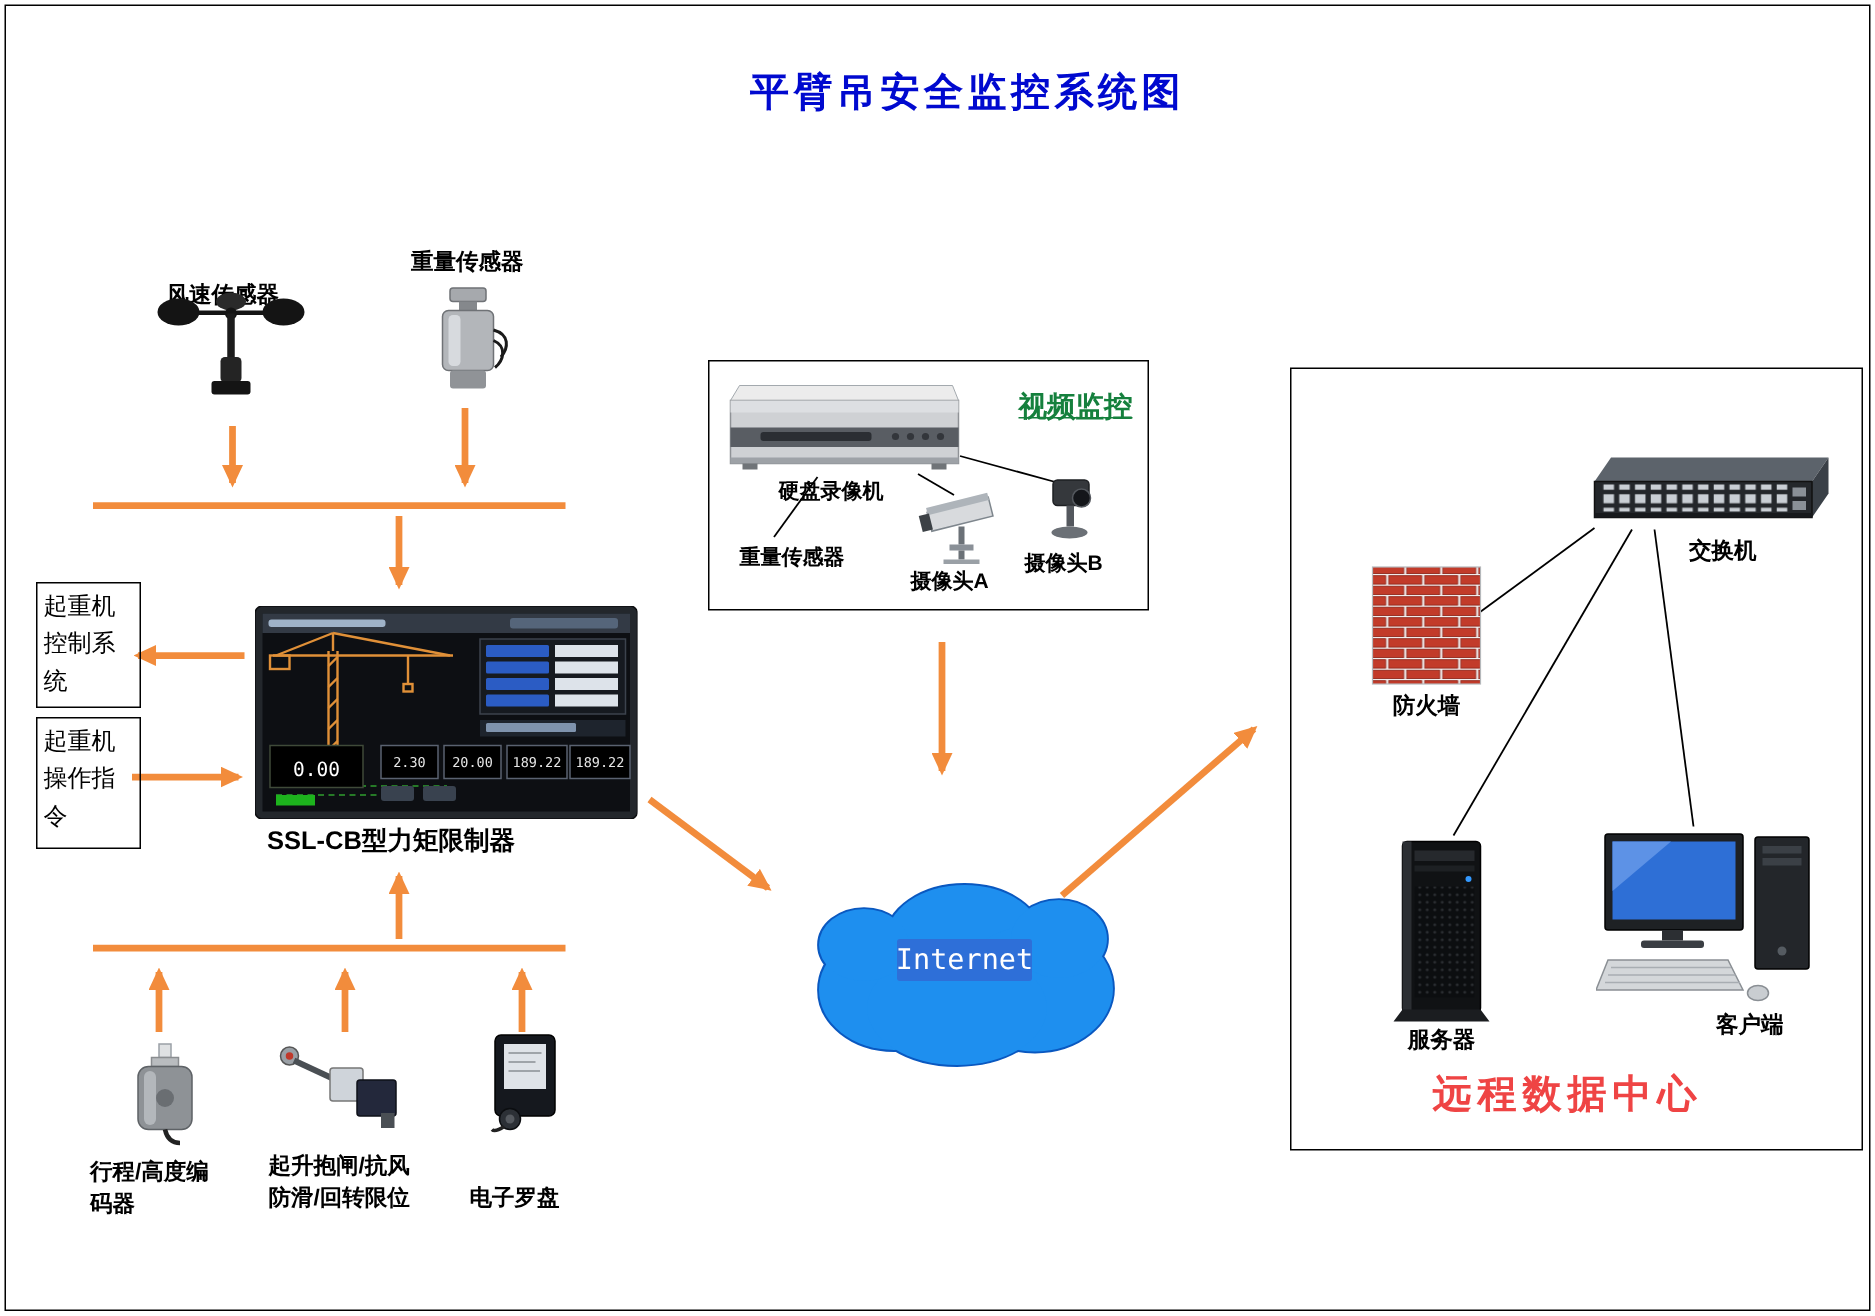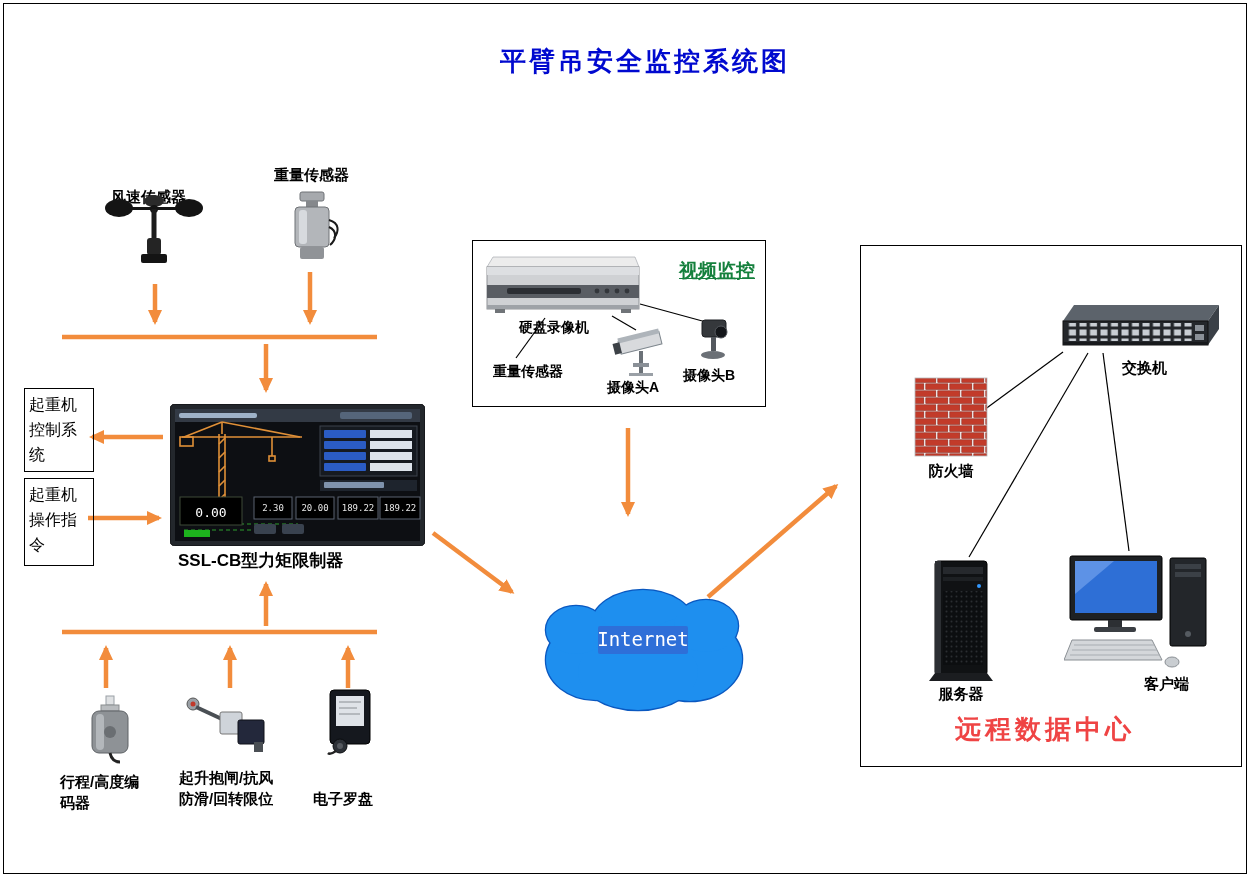--- a/index.html
+++ b/index.html
@@ -41,21 +41,21 @@
   .camA{left:136px;top:86px;width:60px;height:50px;}
   .camA-label{left:134px;top:136px;font-size:14px;}
   .camB{left:224px;top:76px;width:38px;height:48px;}
   .camB-label{left:210px;top:124px;font-size:14px;}
   
   .cloud{left:538px;top:564px;width:210px;height:152px;}
   .cloud text{fill:#fff;font-family:"DejaVu Sans Mono",monospace;font-size:19px;text-anchor:middle;}
   
   .dc-box{position:absolute;left:860px;top:245px;width:380px;height:520px;border:1px solid #000;}
   .switch{left:197px;top:55px;width:165px;height:52px;}
-  .switch-label{left:261px;top:111px;width:60px;text-align:left;}
+  .switch-label{left:250px;top:111px;width:60px;text-align:right;}
   .firewall{left:52px;top:130px;width:76px;height:82px;}
   .firewall-label{left:58px;top:214px;width:64px;text-align:center;}
   .server{left:58px;top:313px;width:84px;height:124px;}
   .server-label{left:68px;top:437px;width:64px;text-align:center;}
   .client{left:203px;top:308px;width:150px;height:120px;}
   .client-label{left:268px;top:427px;width:60px;text-align:right;}
   .dc-title{position:absolute;left:94px;top:466px;font-size:26px;color:#ef4444;letter-spacing:4px;
             font-family:"Liberation Serif",serif;font-weight:600;}
 </style>
 </head>

